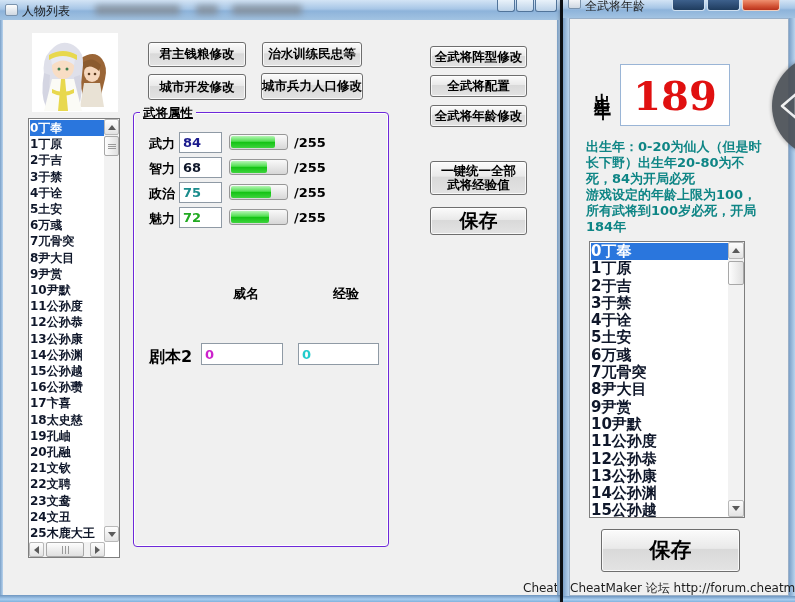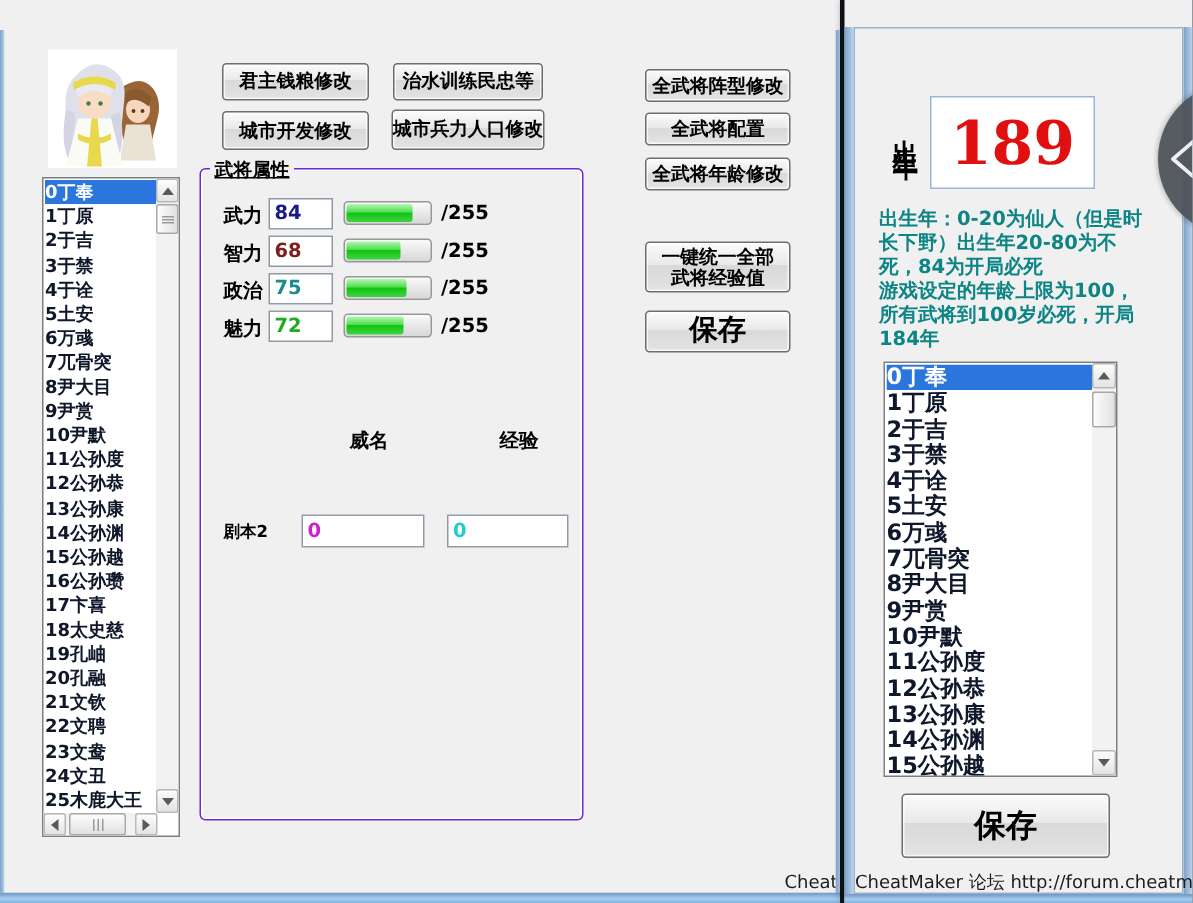--- a/index.html
+++ b/index.html
@@ -80,20 +80,30 @@
 
   
   .overlay-circle{position:absolute;width:102px;height:102px;border-radius:50%;
     background:#4c5158;opacity:.93;box-shadow:0 0 4px rgba(0,0,0,.4);}
 </style>
 </head>
 <body>
 
 <div class="win" style="left:0;top:0;width:560px;height:602px;background:#f0f0f0;">
 
+  <div class="titlebar">
+    <span class="win-icon"></span>
+    <span class="title-text">人物列表</span>
+    <span class="blob" style="left:95px;width:85px;"></span>
+    <span class="blob" style="left:196px;width:22px;"></span>
+    <span class="blob" style="left:232px;width:70px;"></span>
+    <span class="ctl-btn" style="left:497px;width:18px;"></span>
+    <span class="ctl-btn" style="left:516px;width:18px;"></span>
+    <span class="ctl-btn" style="left:535px;width:22px;"></span>
+  </div>
 
   <div class="side-edge" style="left:0;"></div>
   <div class="side-edge" style="right:0;"></div>
   <div class="bottom-edge"></div>
   <div class="client" style="left:3px;right:3px;top:20px;bottom:7px;"></div>
 
   <div class="abs" style="left:32px;top:33px;width:86px;height:79px;background:#fff;overflow:hidden;">
     <svg width="86" height="79" viewBox="0 0 86 79">
       <rect x="0" y="0" width="86" height="79" fill="#ffffff"></rect>
 
@@ -189,21 +199,21 @@
         <div class="attr-row" style="top: 19px;">
           <span class="attr-label">武力</span>
           <input class="tb attr-input" value="84" style="color: rgb(26, 26, 140);">
           <div class="bar">
             <div class="bar-fill" style="width: 44px;"></div>
           </div>
           <span class="attr-max">/255</span>
         </div>
         <div class="attr-row" style="top: 44px;">
           <span class="attr-label">智力</span>
-          <input class="tb attr-input" value="68" style="color: #7f1d1d;">
+          <input class="tb attr-input" value="68" style="color: #0f172a;">
           <div class="bar">
             <div class="bar-fill" style="width: 36px;"></div>
           </div>
           <span class="attr-max">/255</span>
         </div>
         <div class="attr-row" style="top: 69px;">
           <span class="attr-label">政治</span>
           <input class="tb attr-input" value="75" style="color: rgb(26, 140, 140);">
           <div class="bar">
             <div class="bar-fill" style="width: 40px;"></div>
@@ -214,37 +224,44 @@
           <span class="attr-label">魅力</span>
           <input class="tb attr-input" value="72" style="color: rgb(34, 170, 34);">
           <div class="bar">
             <div class="bar-fill" style="width: 38px;"></div>
           </div>
           <span class="attr-max">/255</span>
         </div>
       </div>
     <div class="lbl" style="left:99px;top:172px;font-size:13px;">威名</div>
     <div class="lbl" style="left:199px;top:172px;font-size:13px;">经验</div>
-    <div class="lbl" style="left:15px;top:234px;font-size:11px;">剧本2</div>
+    <div class="lbl" style="left:15px;top:234px;font-size:16px;">剧本2</div>
     <input class="tb" id="fame-input" style="left: 67px; top: 230px; width: 82px; height: 22px; font-size: 13px; color: rgb(204, 34, 204);" value="0">
     <input class="tb" id="exp-input" style="left: 164px; top: 230px; width: 81px; height: 22px; font-size: 13px; color: rgb(34, 204, 204);" value="0">
   </div>
   <div class="group-label" style="left:140px;top:105px;">武将属性</div>
 
   <div class="btn" style="left:430px;top:75px;width:97px;height:22px;font-size:12.5px;">全武将配置</div>
   <div class="btn" style="left:430px;top:46px;width:97px;height:22px;font-size:12.5px;">全武将阵型修改</div>
   <div class="btn" style="left:430px;top:105px;width:97px;height:22px;font-size:12.5px;">全武将年龄修改</div>
   <div class="btn" style="left:430px;top:161px;width:97px;height:34px;font-size:12.5px;padding:0 4px;">一键统一全部武将经验值</div>
   <div class="btn" style="left:430px;top:207px;width:97px;height:28px;font-size:19px;">保存</div>
 
   <div class="footer-text" style="left:523px;top:580px;width:34px;overflow:hidden;">CheatMaker 论坛 http://forum.cheatmaker.org/</div>
 </div>
 
 <div class="win" style="left:563px;top:0;width:232px;height:602px;background:#f0f0f0;z-index:5;box-shadow:-2px 0 5px rgba(0,0,0,.45);">
 
+  <div class="titlebar" style="height:18px;">
+    <span class="win-icon" style="top:-3px;"></span>
+    <span class="title-text" style="top:-2px;">全武将年龄</span>
+    <span class="ctl-btn navy" style="left:109px;width:33px;height:11px;"></span>
+    <span class="ctl-btn navy" style="left:144px;width:33px;height:11px;"></span>
+    <span class="ctl-btn red" style="left:179px;width:38px;height:11px;"></span>
+  </div>
 
   <div class="side-edge" style="left:0;top:18px;bottom:6px;width:6px;"></div>
   <div class="side-edge" style="right:0;top:18px;bottom:6px;width:6px;"></div>
   <div class="bottom-edge" style="height:6px;"></div>
   <div class="client" style="left:6px;right:6px;top:18px;bottom:6px;border:1px solid #9ab0c8;"></div>
 
   <div class="abs vert-label" style="left:29px;top:79px;height:64px;">出生年</div>
   <div class="birth-box" style="left:57px;top:64px;width:110px;height:62px;">
     <span class="birth-val">189</span>
   </div>

